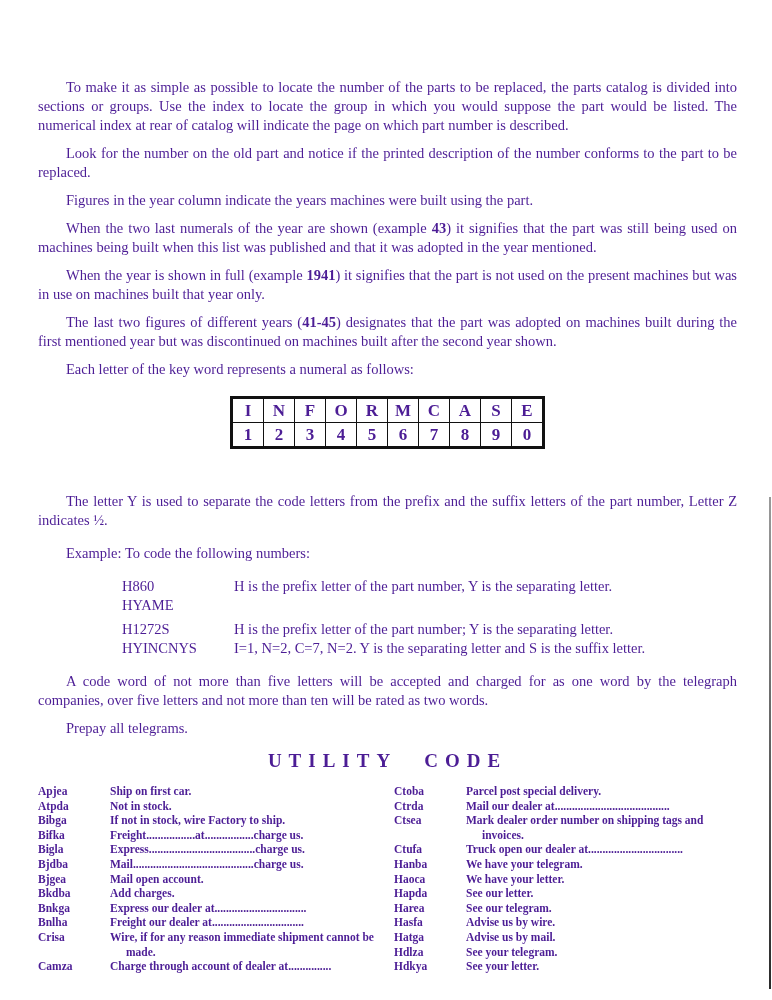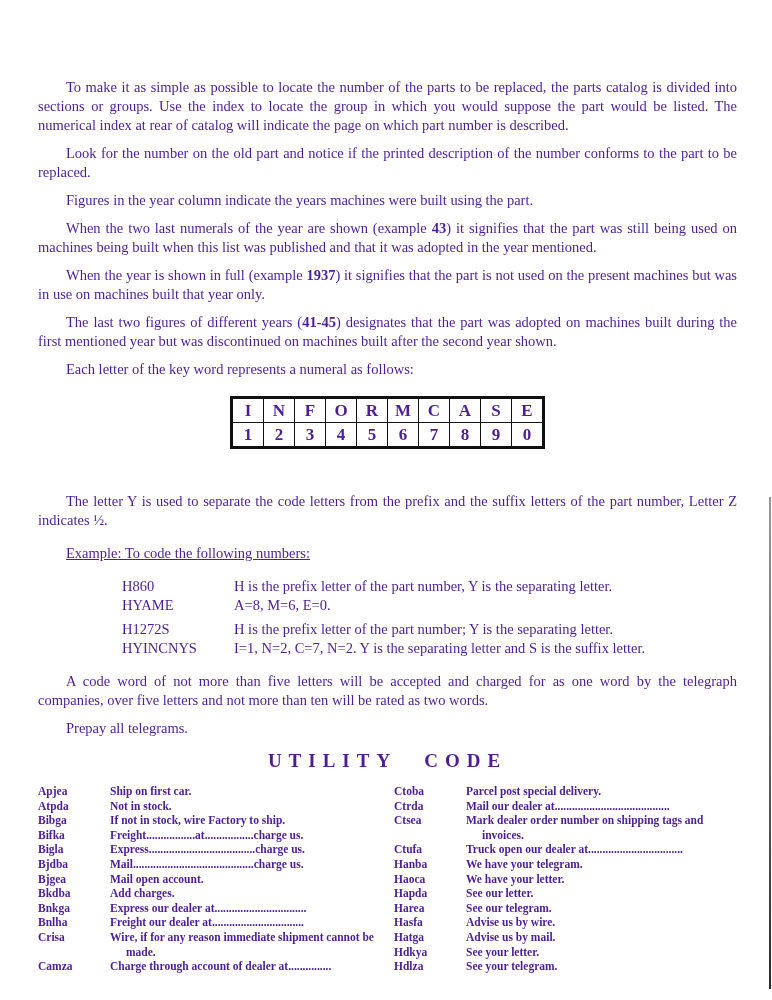--- a/index.html
+++ b/index.html
@@ -39,21 +39,21 @@
     width: 26px;
     height: 23px;
     text-align: center;
     font-weight: bold;
     font-size: 17px;
     padding: 0 2px;
   }
   .codeword-table { border: 2px solid #111; box-shadow: 0 0 0 1px #111; }
 
   .sep-para { margin-top: 44px; }
-  .example-label { margin-top: 14px; text-decoration: underline; }
+  .example-label { margin-top: 14px; }
 
   .example-block {
     margin: 14px 0 0 84px;
     font-size: 14.5px;
     line-height: 19px;
   }
   .example-row { display: flex; }
   .example-row .ex-code { width: 112px; flex: 0 0 112px; }
   .example-row .ex-desc { flex: 1; }
   .example-group2 { margin-top: 5px; }
@@ -99,21 +99,21 @@
 
 <div class="page">
   <div class="content">
 
     <p class="para first">To make it as simple as possible to locate the number of the parts to be replaced, the parts catalog is divided into sections or groups.  Use the index to locate the group in which you would suppose the part would be listed.  The numerical index at rear of catalog will indicate the page on which part number is described.</p>
     <p class="para">Look for the number on the old part and notice if the printed description of the number conforms to the part to be replaced.</p>
     <p class="para">Figures in the year column indicate the years machines were built using the part.</p>
 
     <p class="para"><span>When the two last numerals of the year are shown (example </span><b>43</b><span>) it signifies that the part was still being used on machines being built when this list was published and that it was adopted in the year mentioned.</span></p>
 
-    <p class="para"><span>When the year is shown in full (example </span><b>1937</b><span>) it signifies that the part is not used on the present machines but was in use on machines built that year only.</span></p>
+    <p class="para"><span>When the year is shown in full (example </span><b>1941</b><span>) it signifies that the part is not used on the present machines but was in use on machines built that year only.</span></p>
 
     <p class="para"><span>The last two figures of different years (</span><b>41-45</b><span>) designates that the part was adopted on machines built during the first mentioned year but was discontinued on machines built after the second year shown.</span></p>
 
     <p class="para">Each letter of the key word represents a numeral as follows:</p>
 
     <table class="codeword-table">
       <tbody>
           <tr>
         <td>I</td>
         <td>N</td>
@@ -144,21 +144,20 @@
     <p class="para sep-para">The letter Y is used to separate the code letters from the prefix and the suffix letters of the part number, Letter Z indicates ½.</p>
     <p class="para example-label">Example:  To code the following numbers:</p>
 
     <div class="example-block">
       <div class="example-row">
         <span class="ex-code">H860</span>
         <span class="ex-desc">H is the prefix letter of the part number, Y is the separating letter.</span>
       </div>
       <div class="example-row">
         <span class="ex-code">HYAME</span>
-        <span class="ex-desc">A=8, M=6, E=0.</span>
       </div>
       <div class="example-row example-group2">
         <span class="ex-code">H1272S</span>
         <span class="ex-desc">H is the prefix letter of the part number; Y is the separating letter.</span>
       </div>
       <div class="example-row">
         <span class="ex-code">HYINCNYS</span>
         <span class="ex-desc">I=1, N=2, C=7, N=2.   Y is the separating letter and S is the suffix letter.</span>
       </div>
     </div>
@@ -254,25 +253,25 @@
           </div>
         <div class="code-row">
             <span class="code">Hasfa</span>
             <span class="desc">Advise us by wire.</span>
           </div>
         <div class="code-row">
             <span class="code">Hatga</span>
             <span class="desc">Advise us by mail.</span>
           </div>
         <div class="code-row">
+            <span class="code">Hdlza</span>
+            <span class="desc">See your telegram.</span>
+          </div>
+        <div class="code-row">
             <span class="code">Hdkya</span>
             <span class="desc">See your letter.</span>
-          </div>
-        <div class="code-row">
-            <span class="code">Hdlza</span>
-            <span class="desc">See your telegram.</span>
           </div>
       </div>
     </div>
 
   </div>
   <div class="edge-line"></div>
 </div>
 
 </body></html>

